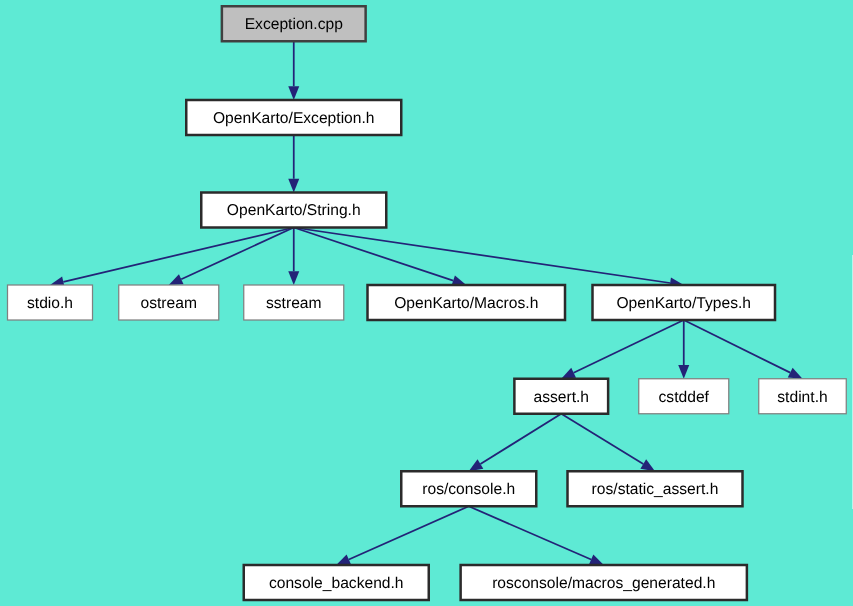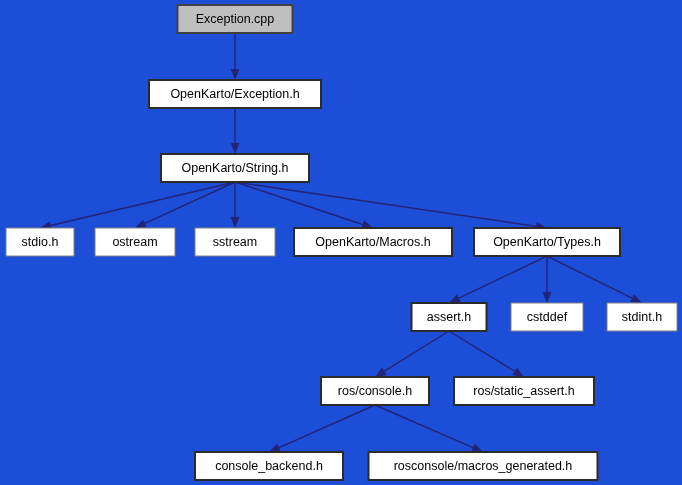--- a/index.html
+++ b/index.html
@@ -7,21 +7,21 @@
     padding: 0;
     background: #ffffff;
   }
   body {
     font-family: "Liberation Sans", "DejaVu Sans", sans-serif;
   }
   #diagram-root {
     position: relative;
     width: 682px;
     height: 485px;
-    background: #1d4ed8;
+    background: #5eead4;
     overflow: hidden;
   }
   svg.graph-canvas {
     position: absolute;
     left: 0;
     top: 0;
     width: 682px;
     height: 485px;
     display: block;
   }

